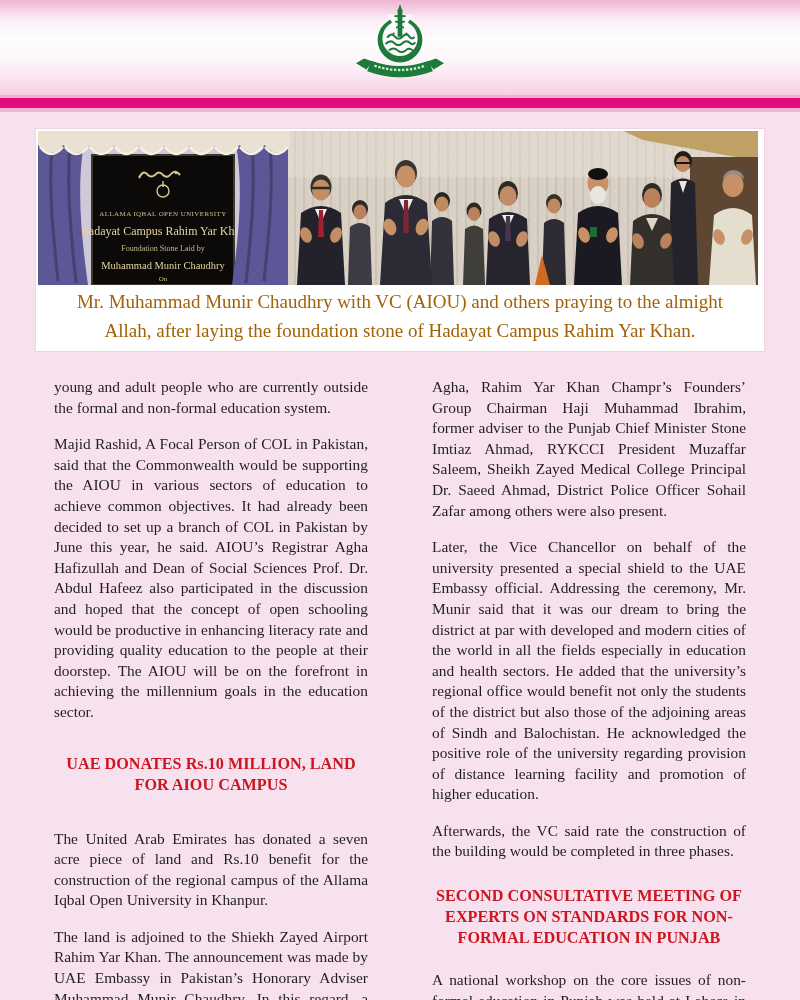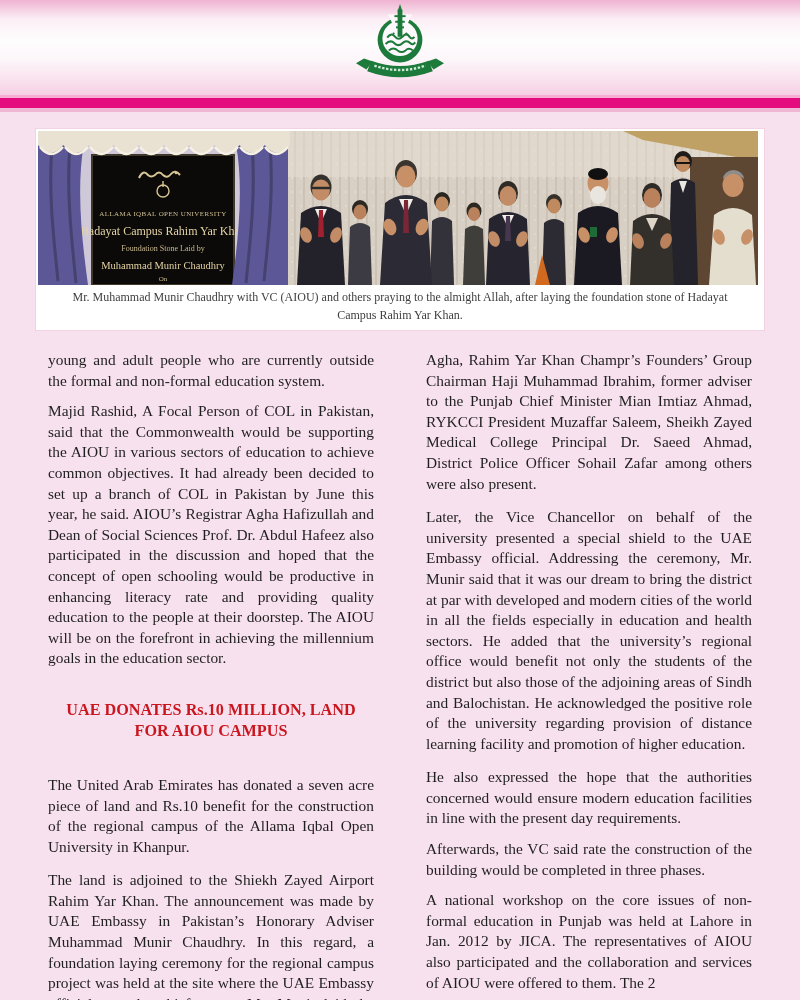--- a/index.html
+++ b/index.html
@@ -18,30 +18,30 @@
     height:10px;background:#e40b7f;
     border-top:3px solid #f6aed3;border-bottom:4px solid #f0b7d5;
   }
   
   .photo-box{
     width:724px;margin:17px auto 0;background:#ffffff;
     padding:2px 2px 6px;box-shadow:0 0 0 1px #f3d2e2;
   }
   .photo-frame{display:block;}
   .caption{
-    font-size:12px;line-height:1.5;color:#404040;text-align:center;
+    font-size:19px;line-height:1.5;color:#a16207;text-align:center;
     max-width:690px;margin:3px auto 0;
   }
   
   .columns{
     display:flex;gap:32px;margin:10px 38px 0;
     color:#1f1f1f;font-size:15.4px;line-height:20.6px;
   }
   .col{width:346px;text-align:justify;}
-  .col p{margin:10px;}
+  .col p{margin:16px;}
   .col p.sp{margin-top:13px;}
   .heading{
     color:#ca161f;font-weight:bold;text-align:center;
     font-size:16.2px;line-height:21px;
   }
   .heading.left-h{margin:31px 21px 33px;}
   .heading.right-h{margin:24px 4px 21px;}
 </style>
 </head>
 <body>
@@ -216,21 +216,21 @@
   <div class="columns">
     <div class="col">
       <p>young and adult people who are currently outside the formal and non-formal education system.</p>
       <p>Majid Rashid, A Focal Person of COL in Pakistan, said that the Commonwealth would be supporting the AIOU in various sectors of education to achieve common objectives.  It had already been decided to set up a branch of COL in Pakistan by June this year, he said.  AIOU’s Registrar Agha Hafizullah and Dean of Social Sciences Prof. Dr. Abdul Hafeez also participated in the discussion and hoped that the concept of open schooling would be productive in enhancing literacy rate and providing quality education to the people at their doorstep.  The AIOU will be on the forefront in achieving the millennium goals in the education sector.</p>
       <div class="heading left-h">UAE DONATES Rs.10 MILLION, LAND FOR AIOU CAMPUS</div>
       <p>The United Arab Emirates has donated a seven acre piece of land and Rs.10 benefit for the construction of the regional campus of the Allama Iqbal Open University in Khanpur.</p>
       <p class="sp">The land is adjoined to the Shiekh Zayed Airport Rahim Yar Khan.  The announcement was made by UAE Embassy in Pakistan’s Honorary Adviser Muhammad Munir Chaudhry.  In this regard, a foundation laying ceremony for the regional campus project was held at the site where the UAE Embassy official was the chief, guest.  Mr. Munir laid the foundations stone of the building.</p>
 
     </div>
     <div class="col">
-      <p>Agha, Rahim Yar Khan Champr’s Founders’ Group Chairman Haji Muhammad Ibrahim, former adviser to the Punjab Chief Minister Mian Imtiaz Ahmad, RYKCCI President Muzaffar Saleem, Sheikh Zayed Medical College Principal Dr. Saeed Ahmad, District Police Officer Sohail Zafar among others were also present.</p>
+      <p>Agha, Rahim Yar Khan Champr’s Founders’ Group Chairman Haji Muhammad Ibrahim, former adviser to the Punjab Chief Minister Stone Imtiaz Ahmad, RYKCCI President Muzaffar Saleem, Sheikh Zayed Medical College Principal Dr. Saeed Ahmad, District Police Officer Sohail Zafar among others were also present.</p>
       <p class="sp">Later, the Vice Chancellor on behalf of the university presented a special shield to the UAE Embassy official. Addressing the ceremony, Mr. Munir said that it was our dream to bring the district at par with developed and modern cities of the world in all the fields especially in education and health sectors.  He added that the university’s regional office would  benefit not only the students of the district but also those of the adjoining areas of Sindh and Balochistan.  He acknowledged the positive role of the university regarding provision of distance learning facility and promotion of higher education.</p>
-      <p class="sp">He also expressed the hope that the authorities concerned would ensure modern education facilities in line with the present day requirements.</p>
       <p>Afterwards, the VC said rate the construction of the building would be completed in three phases.</p>
+      <div class="heading right-h">SECOND CONSULTATIVE MEETING OF EXPERTS ON STANDARDS FOR NON-FORMAL EDUCATION IN PUNJAB</div>
       <p><span>A national workshop on the core issues of non-formal education in Punjab was held at Lahore in Jan. 2012 by JICA. The representatives of AIOU also participated and the collaboration and services of AIOU were offered to them. The 2</span></p>
     </div>
   </div>
 
 </div>
 
 </body></html>

